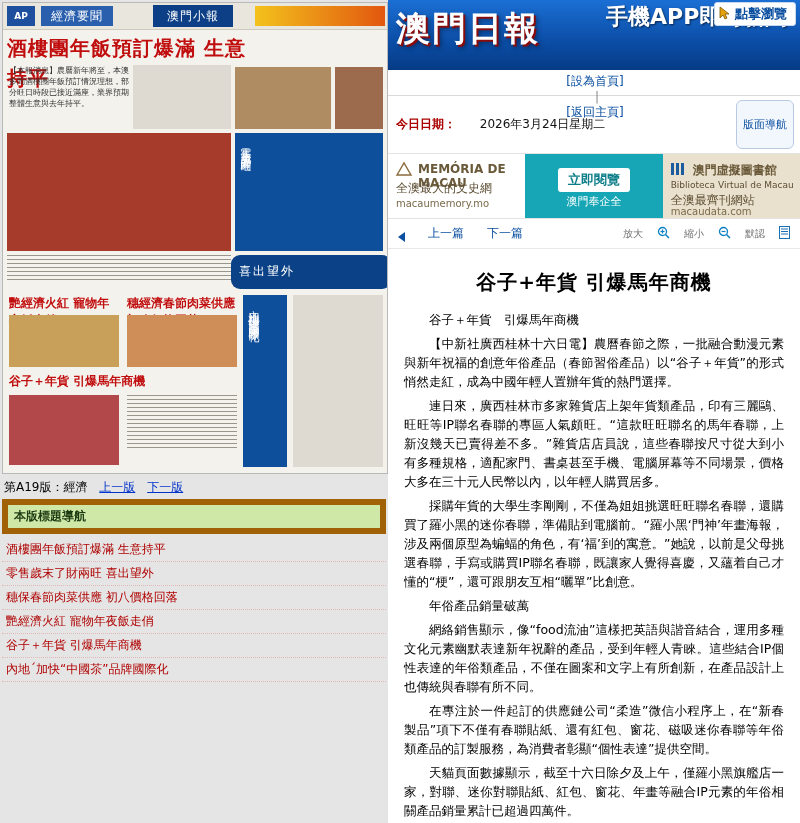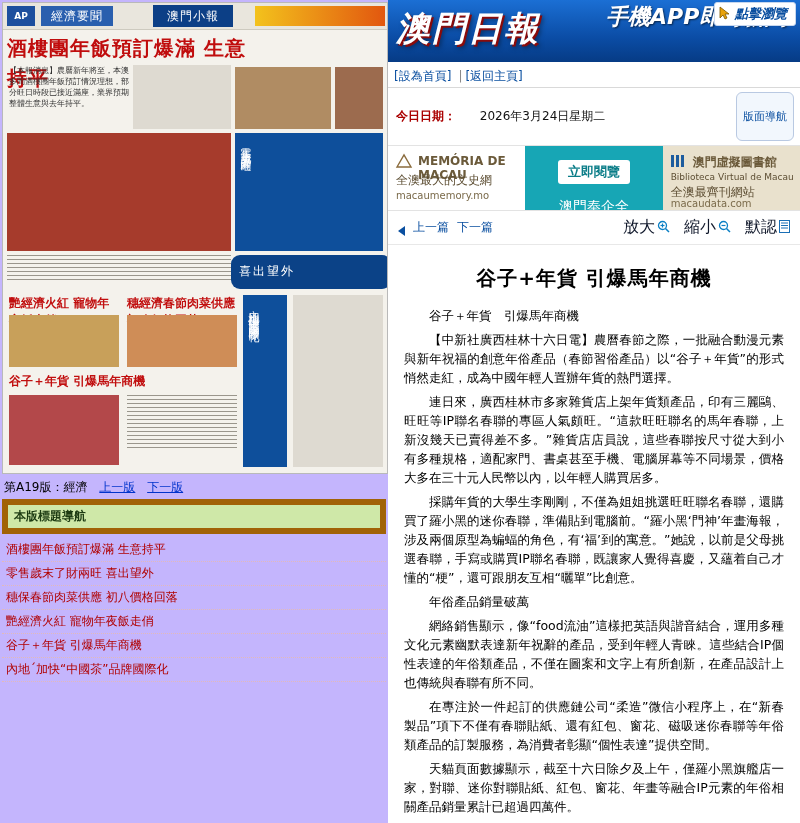--- a/index.html
+++ b/index.html
@@ -6,21 +6,21 @@
   body{
     width:800px;height:823px;
     background:#ffffff;
     font-family:"DejaVu Sans","Liberation Sans",sans-serif;
     font-size:12px;color:#000;
     overflow:hidden;
   }
   .page{position:relative;width:800px;height:823px;}
 
   
-  .left{position:absolute;left:0;top:0;width:388px;height:823px;background:#c4b5fd;}
+  .left{position:absolute;left:0;top:0;width:388px;height:823px;background:#e5e5e5;}
   .paper{position:absolute;left:2px;top:2px;width:384px;height:470px;border:1px solid #b9b9b9;background:#f4f2ec;overflow:hidden;}
 
   .paper-top{position:absolute;left:0;top:0;width:384px;height:26px;background:#e9e6dd;border-bottom:1px solid #cdcabf;}
   .paper-logo{position:absolute;left:4px;top:3px;width:28px;height:20px;background:#1d4f9e;color:#fff;font-size:9px;line-height:20px;text-align:center;font-weight:bold;}
   .paper-cat{position:absolute;left:38px;top:3px;width:72px;height:20px;background:#2a5fae;color:#fff;font-size:12px;line-height:20px;text-align:center;letter-spacing:1px;}
   .paper-mast{position:absolute;left:150px;top:2px;width:80px;height:22px;background:#0c3f86;color:#fff;font-size:12px;line-height:22px;text-align:center;letter-spacing:1px;}
   .paper-topright{position:absolute;right:2px;top:3px;width:130px;height:20px;background:linear-gradient(90deg,#f3c21c,#e2570f);}
 
   .headline-band{position:absolute;left:4px;top:30px;width:250px;height:30px;}
   .headline-band .h1{font-size:20px;font-weight:bold;color:#c00d0d;letter-spacing:1px;line-height:30px;}
@@ -44,57 +44,57 @@
   .lsec-head{font-size:12px;color:#000;padding:1px 0 3px 2px;}
   .lsec-head .pgno{color:#000;}
   .lsec-head .prev,.lsec-head .next{color:#0033cc;text-decoration:underline;margin-left:8px;cursor:pointer;}
   .lsec-guide{background:#cfe8a8;border:6px solid #a16207;font-size:12px;font-weight:bold;padding:3px 6px;color:#1d3b12;}
   .lsec-list{margin-top:4px;}
   .lsec-list a{display:block;color:#b00000;font-size:12px;text-decoration:none;padding:3px 4px;border-bottom:1px dotted #e2b9b9;}
 
   
   .right{position:absolute;left:388px;top:0;width:412px;height:823px;background:#fff;}
 
-  .banner{position:relative;height:62px;background:linear-gradient(180deg,#1b6fd4 0%,#0b4da6 60%,#063b85 100%);overflow:hidden;font-style:italic;}
+  .banner{position:relative;height:70px;background:linear-gradient(180deg,#1b6fd4 0%,#0b4da6 60%,#063b85 100%);overflow:hidden;}
   .banner .mast{position:absolute;left:8px;top:6px;font-size:34px;font-weight:bold;color:#ffffff;text-shadow:2px 2px 0 #8a0b0b,3px 3px 5px rgba(0,0,0,.5);letter-spacing:2px;font-family:"DejaVu Sans","Liberation Sans",sans-serif;}
   .banner .sub{position:absolute;left:218px;top:2px;font-size:22px;font-weight:bold;color:#fff;text-shadow:1px 1px 2px rgba(0,0,0,.6);}
   .banner .ribbon{position:absolute;right:4px;top:2px;background:#ffffff;border:1px solid #c7d7ee;border-radius:3px;padding:2px 8px 2px 20px;font-size:13px;color:#0a4fa0;font-weight:bold;}
   .banner .ribbon .cursor{position:absolute;left:3px;top:3px;width:14px;height:14px;}
 
-  .navbar{height:22px;background:#fff;border-bottom:1px solid #d9d9d9;display:flex;align-items:center;padding:3px 0 0 6px;}
+  .navbar{height:22px;background:#fff;border-bottom:1px solid #d9d9d9;display:flex;align-items:center;padding:3px 0 0 6px;flex-direction:column;}
   .navbar .nlink{color:#0a4fa0;font-size:12px;margin-right:4px;}
   .navbar .nsep{color:#888;margin:0 3px;font-size:12px;}
 
   .daterow{display:flex;align-items:center;justify-content:space-between;padding:4px 6px 4px 8px;border-bottom:1px solid #e3e3e3;}
   .daterow .lbl{color:#a00; font-size:12px;font-weight:bold;}
   .daterow .val{color:#111;font-size:12px;margin-left:20px;}
   .daterow .navbtn{font-size:11px;color:#0a4fa0;border:1px solid #b9c9e2;background:#f2f7fd;border-radius:6px;padding:16px 6px;font-family:Liberation Mono, monospace;}
 
   .adrow{display:flex;height:64px;border-bottom:1px solid #e3e3e3;background:#efe7d6;}
   .ad{flex:1;position:relative;overflow:hidden;}
   .ad.a{background:#ffffff;}
   .ad.b{background:#17a6b5;}
   .ad.c{background:#e9e1cd;}
   .ad .adtitle{position:absolute;left:30px;top:8px;font-size:12px;font-weight:bold;color:#6b5a3a;}
   .ad .adsub{position:absolute;left:8px;top:26px;font-size:12px;color:#5d4e33;}
   .ad .adurl{position:absolute;left:8px;top:44px;font-size:10px;color:#7a6a4a;}
   .ad .mark{position:absolute;left:6px;top:6px;width:20px;height:18px;}
   .ad.b .btn{position:absolute;left:50%;top:14px;transform:translateX(-50%);background:#fff;color:#0b7d88;font-size:13px;font-weight:bold;border-radius:3px;padding:3px 10px;white-space:nowrap;}
-  .ad.b .sub2{position:absolute;left:50%;top:52px;transform:translateX(-50%);color:#fff;font-size:14px;white-space:nowrap;}
+  .ad.b .sub2{position:absolute;left:50%;top:40px;transform:translateX(-50%);color:#fff;font-size:11px;white-space:nowrap;}
 
   .issuerow{padding:8px 8px 8px 8px;border-bottom:1px solid #e3e3e3;display:flex;align-items:center;}
   .issuerow .lbl{color:#a00;font-size:12px;font-weight:bold;}
   .issuerow .val{color:#111;font-size:12px;font-weight:bold;margin-left:10px;}
   .issuerow .wd{color:#111;font-size:12px;margin-left:14px;}
 
   .toolrow{display:flex;align-items:center;justify-content:space-between;padding:6px 10px;border-bottom:1px solid #e8e8e8;}
-  .toolrow .l{display:flex;align-items:flex-end;gap:8px;}
+  .toolrow .l{display:flex;align-items:flex-end;gap:23px;}
   .toolrow .r{display:flex;align-items:center;gap:14px;}
   .toolrow .tl{color:#0a4fa0;font-size:12px;}
-  .toolrow .tool{color:#0f172a;font-size:16px;display:flex;align-items:center;gap:2px;}
+  .toolrow .tool{color:#737373;font-size:10px;display:flex;align-items:center;gap:14px;}
   .tri{width:0;height:0;border-top:5px solid transparent;border-bottom:5px solid transparent;border-right:7px solid #0a4fa0;}
 
   .article{padding:10px 16px 10px 16px;}
   .article h1{font-size:20px;font-weight:bold;text-align:center;margin:10px 0 14px 0;letter-spacing:1px;}
   .article p{font-size:12.5px;line-height:19px;margin:0 0 5px 0;text-align:justify;text-indent:2em;}
   .article p.lead{text-indent:2em;}
 </style>
 </head>
 <body>
 

